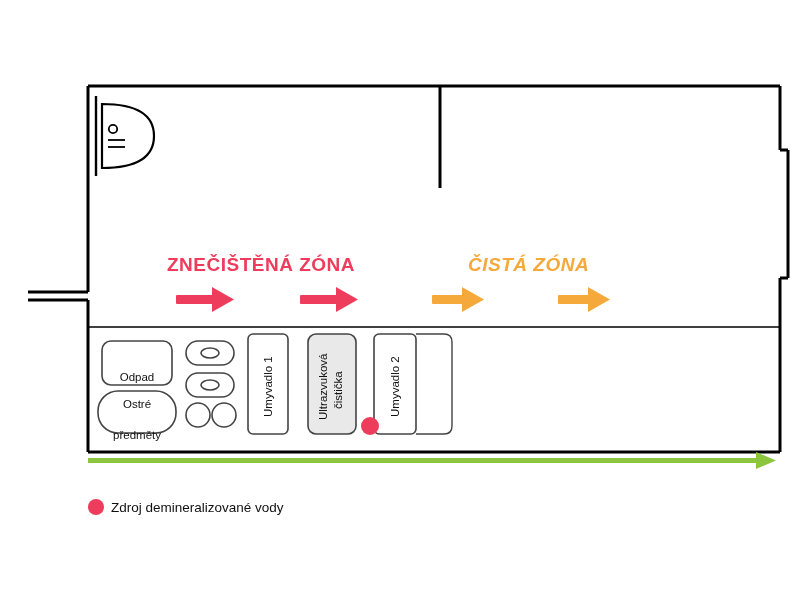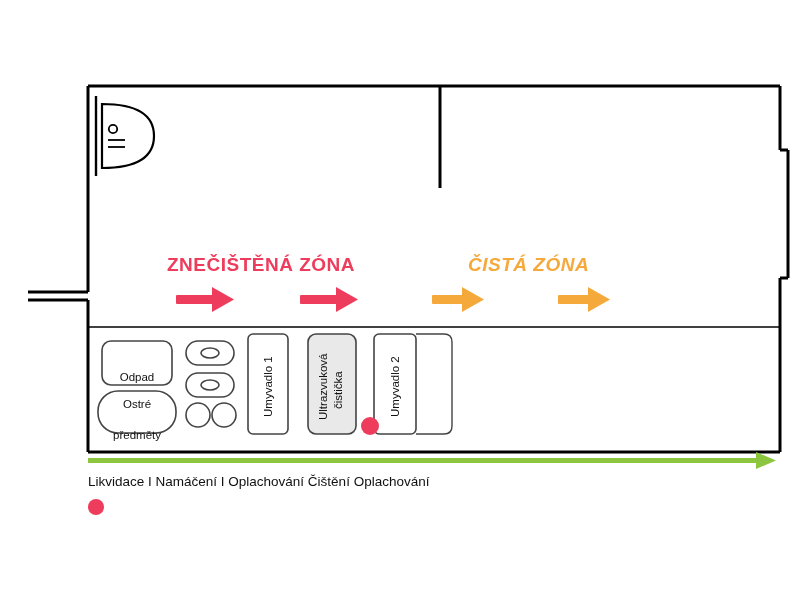--- a/index.html
+++ b/index.html
@@ -170,15 +170,15 @@
   <div class="equip-label" style="left:90px; top:398px; width:70px;">Ostré</div>
   <div class="equip-label" style="left:90px; top:412px; width:70px;margin-top:17px;">předměty</div>
 
   <div class="equip-label vertical" style="left:250px; top:352px; height:70px;">Umyvadlo 1</div>
 
   <div class="equip-label vertical" style="left:305px; top:344px; height:86px;">Ultrazvuková</div>
   <div class="equip-label vertical" style="left:320px; top:356px; height:68px;">čistička</div>
 
   <div class="equip-label vertical" style="left:377px; top:352px; height:70px;">Umyvadlo 2</div>
 
-  <div class="legend-flow">Likvidace I Namáčení I Oplachování Čištění Oplachování</div>
+  <div class="legend-source">Zdroj demineralizované vody</div>
 
 </div>
 
 </body></html>

